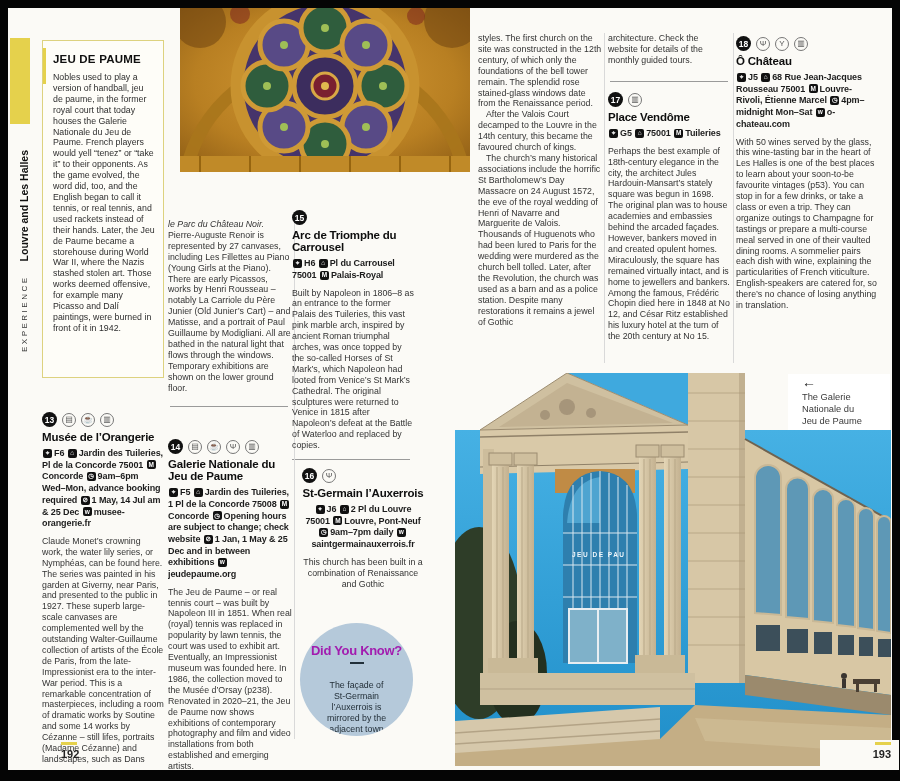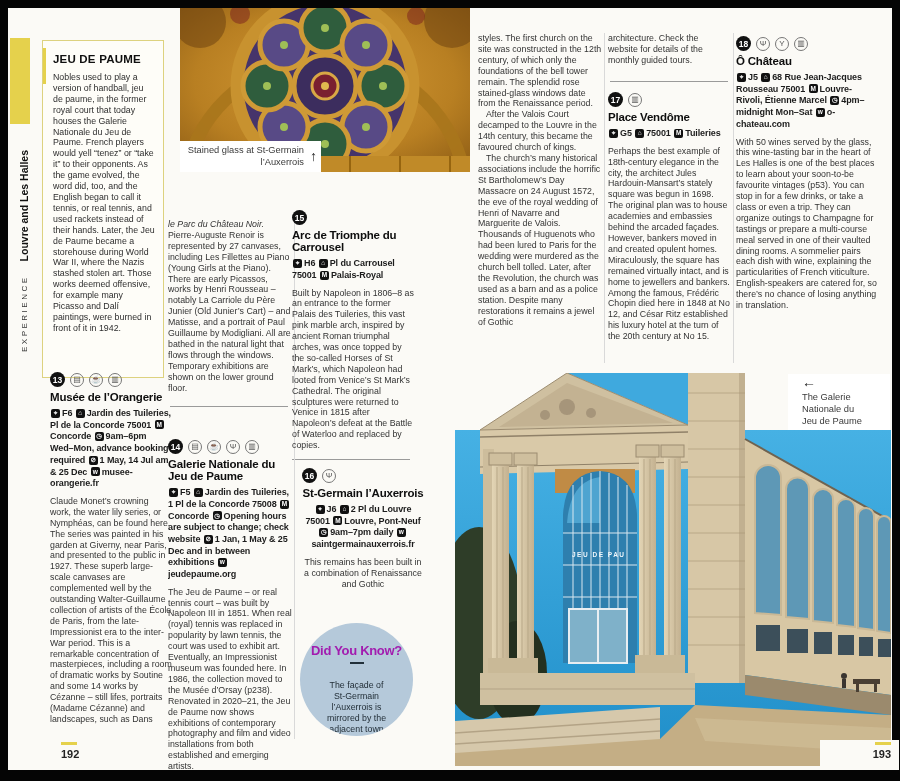--- a/index.html
+++ b/index.html
@@ -129,43 +129,39 @@
     <g stroke="#96650f" stroke-width="2">
         <line x1="20" y1="148" x2="20" y2="164"></line>
         <line x1="70" y1="148" x2="70" y2="164"></line>
         <line x1="120" y1="148" x2="120" y2="164"></line>
         <line x1="170" y1="148" x2="170" y2="164"></line>
         <line x1="220" y1="148" x2="220" y2="164"></line>
         <line x1="270" y1="148" x2="270" y2="164"></line>
       </g>
   </svg>
 
-  <div class="cap" id="cap-top">
-    <span>Stained glass at St-Germain l’Auxerrois</span>
-    <span class="arr">↑</span>
-  </div>
 
   <div class="cont" style="left:168px;top:219px;width:124px;height:182px;">
     <span class="italic-lead">le Parc du Château Noir.</span><span> Pierre-Auguste Renoir is represented by 27 canvases, including Les Fillettes au Piano (Young Girls at the Piano). There are early Picassos, works by Henri Rousseau – notably La Carriole du Père Junier (Old Junier’s Cart) – and Matisse, and a portrait of Paul Guillaume by Modigliani. All are bathed in the natural light that flows through the windows. Temporary exhibitions are shown on the lower ground floor.</span>
   </div>
   <div class="cont" style="left:478px;top:33px;width:125px;height:330px;">
       <p class="">styles. The first church on the site was constructed in the 12th century, of which only the foundations of the bell tower remain. The splendid rose stained-glass windows date from the Renaissance period.</p>
       <p class="">After the Valois Court decamped to the Louvre in the 14th century, this became the favoured church of kings.</p>
       <p class="">The church’s many historical associations include the horrific St Bartholomew’s Day Massacre on 24 August 1572, the eve of the royal wedding of Henri of Navarre and Marguerite de Valois. Thousands of Huguenots who had been lured to Paris for the wedding were murdered as the church bell tolled. Later, after the Revolution, the church was used as a barn and as a police station. Despite many restorations it remains a jewel of Gothic</p>
     </div>
   <div class="cont" style="left:608px;top:33px;width:122px;height:44px;">architecture. Check the website for details of the monthly guided tours.</div>
 
   <div class="hsep" style="left:170px;top:406px;width:118px;"></div>
   <div class="hsep" style="left:292px;top:459px;width:118px;"></div>
   <div class="hsep" style="left:610px;top:81px;width:118px;"></div>
   <div class="vsep" style="left:294px;top:219px;height:520px;"></div>
   <div class="vsep" style="left:604px;top:33px;height:330px;"></div>
   <div class="vsep" style="left:733px;top:33px;height:330px;"></div>
 
-  <div class="entry" style="left:42px;top:372px;width:122px;height:356px;margin-left:8px;">
+  <div class="entry" style="left:42px;top:412px;width:122px;height:356px;">
       <div class="iconrow">
         <span class="badge">13</span>
         <span class="amen">▤</span>
         <span class="amen">☕</span>
         <span class="amen">▥</span>
       </div>
       <h3 class="etitle">Musée de l’Orangerie</h3>
       <div class="einfo"><span class="seg"><span class="sq">⌖</span>F6 </span><span class="seg"><span class="sq">⌂</span>Jardin des Tuileries, Pl de la Concorde 75001 </span><span class="seg"><span class="sq">M</span>Concorde </span><span class="seg"><span class="sq">◷</span>9am–6pm Wed–Mon, advance booking required </span><span class="seg"><span class="sq">⊘</span>1 May, 14 Jul am &amp; 25 Dec </span><span class="seg"><span class="sq">w</span>musee-orangerie.fr </span></div>
       <div class="ebody">Claude Monet’s crowning work, the water lily series, or Nymphéas, can be found here. The series was painted in his garden at Giverny, near Paris, and presented to the public in 1927. These superb large-scale canvases are complemented well by the outstanding Walter-Guillaume collection of artists of the École de Paris, from the late-Impressionist era to the inter-War period. This is a remarkable concentration of masterpieces, including a room of dramatic works by Soutine and some 14 works by Cézanne – still lifes, portraits (Madame Cézanne) and landscapes, such as Dans</div>
     </div>
@@ -189,21 +185,21 @@
       <div class="einfo"><span class="seg"><span class="sq">⌖</span>H6 </span><span class="seg"><span class="sq">⌂</span>Pl du Carrousel 75001 </span><span class="seg"><span class="sq">M</span>Palais-Royal </span></div>
       <div class="ebody">Built by Napoleon in 1806–8 as an entrance to the former Palais des Tuileries, this vast pink marble arch, inspired by ancient Roman triumphal arches, was once topped by the so-called Horses of St Mark’s, which Napoleon had looted from Venice’s St Mark’s Cathedral. The original sculptures were returned to Venice in 1815 after Napoleon’s defeat at the Battle of Waterloo and replaced by copies.</div>
     </div>
   <div class="entry" style="left:302px;top:468px;width:122px;height:140px;text-align:center;">
       <div class="iconrow">
         <span class="badge">16</span>
         <span class="amen">Ψ</span>
       </div>
       <h3 class="etitle">St-Germain l’Auxerrois</h3>
       <div class="einfo"><span class="seg"><span class="sq">⌖</span>J6 </span><span class="seg"><span class="sq">⌂</span>2 Pl du Louvre 75001 </span><span class="seg"><span class="sq">M</span>Louvre, Pont-Neuf </span><span class="seg"><span class="sq">◷</span>9am–7pm daily </span><span class="seg"><span class="sq">w</span>saintgermainauxerrois.fr </span></div>
-      <div class="ebody">This remains has been built in a combination of Renaissance and Gothic</div>
+      <div class="ebody">This church has been built in a combination of Renaissance and Gothic</div>
     </div>
   <div class="entry" style="left:608px;top:92px;width:123px;height:262px;">
       <div class="iconrow">
         <span class="badge">17</span>
         <span class="amen">▥</span>
       </div>
       <h3 class="etitle">Place Vendôme</h3>
       <div class="einfo"><span class="seg"><span class="sq">⌖</span>G5 </span><span class="seg"><span class="sq">⌂</span>75001 </span><span class="seg"><span class="sq">M</span>Tuileries </span></div>
       <div class="ebody">Perhaps the best example of 18th-century elegance in the city, the architect Jules Hardouin-Mansart’s stately square was begun in 1698. The original plan was to house academies and embassies behind the arcaded façades. However, bankers moved in and created opulent homes. Miraculously, the square has remained virtually intact, and is home to jewellers and bankers. Among the famous, Frédéric Chopin died here in 1848 at No 12, and César Ritz established his luxury hotel at the turn of the 20th century at No 15.</div>
     </div>

